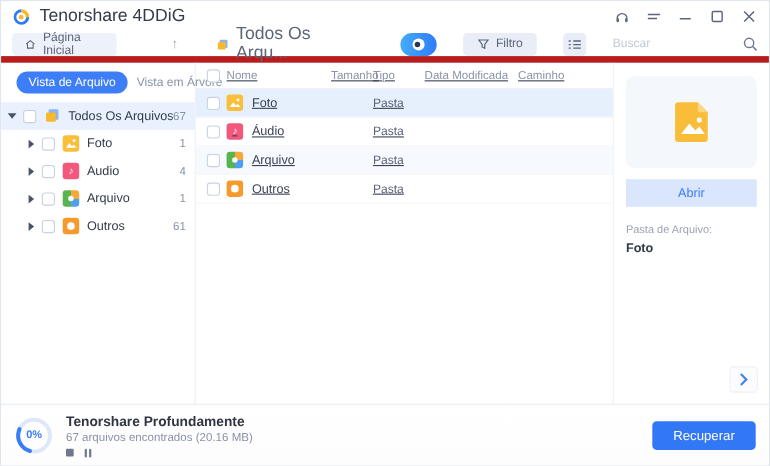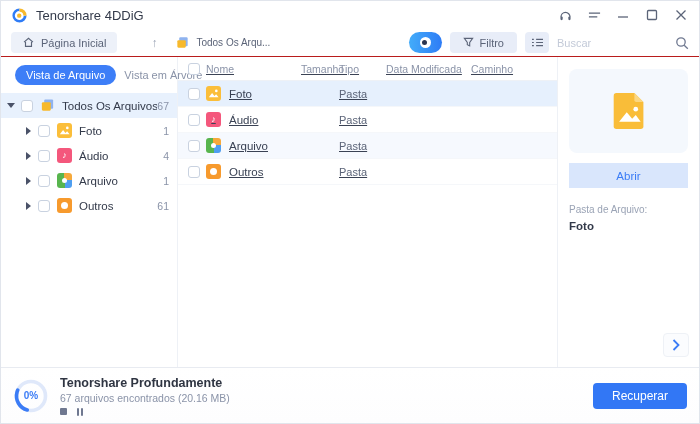--- a/index.html
+++ b/index.html
@@ -3,29 +3,29 @@
 <meta charset="utf-8">
 <style>
   * { margin:0; padding:0; box-sizing:border-box; }
   html,body { width:700px; height:424px; }
   body { font-family:"Liberation Sans", sans-serif; background:#fff; color:#3a4254; overflow:hidden; }
   .window { width:700px; height:424px; border:1px solid #e1e5ec; display:flex; flex-direction:column; background:#fff; }
 
   
   .titlebar { height:28px; display:flex; align-items:center; padding:0 10px; flex:0 0 auto; }
   .logo { width:17px; height:17px; display:inline-flex; }
-  .app-title { font-size:13px; color:#333a4a; margin-left:8px; font-weight:500; }
+  .app-title { font-size:16px; color:#333a4a; margin-left:8px; font-weight:500; }
   .win-controls { margin-left:auto; display:flex; align-items:center; gap:13px; color:#5b6478; }
   .win-btn { width:16px; height:16px; display:inline-flex; align-items:center; justify-content:center; cursor:pointer; }
 
   
-  .toolbar { height:28px; display:flex; align-items:center; padding:0 10px; gap:8px; border-bottom:1px solid #b91c1c; flex:0 0 auto; }
+  .toolbar { height:28px; display:flex; align-items:center; padding:0 10px; gap:24px; border-bottom:6px solid #b91c1c; flex:0 0 auto; }
   .home-btn { display:inline-flex; align-items:center; gap:6px; background:#edf1f9; border-radius:4px; height:21px; padding:0 11px; font-size:11px; color:#5b6478; cursor:pointer; }
   .up-arrow { color:#9aa3b5; font-size:12px; margin-left:26px; }
-  .crumb { display:inline-flex; align-items:center; gap:6px; font-size:10px; color:#5b6478; margin-left:10px; }
+  .crumb { display:inline-flex; align-items:center; gap:6px; font-size:16px; color:#5b6478; margin-left:10px; }
   .tb-spacer { flex:1; }
   .tips-btn { display:inline-flex; align-items:center; gap:6px; height:21px; padding:0 11px; border-radius:11px;
     background:linear-gradient(90deg,#43acf9,#2e7cf6); color:#fff; font-size:10.5px; cursor:pointer; white-space:nowrap; }
   .tips-eye { width:11px; height:11px; background:#fff; border-radius:50%; position:relative; }
   .tips-eye::after { content:""; position:absolute; left:2px; top:3px; width:5px; height:5px; background:#2b3550; border-radius:50%; }
   .filter-btn { display:inline-flex; align-items:center; gap:6px; height:21px; padding:0 13px; border-radius:4px; background:#e8edf8; color:#5b6478; font-size:11px; cursor:pointer; }
   .list-btn { width:24px; height:21px; border-radius:4px; background:#e8edf8; display:inline-flex; align-items:center; justify-content:center; cursor:pointer; }
   .search-box { display:flex; align-items:center; width:132px; height:22px; }
   .search-box input { border:none; outline:none; flex:1; font-size:11px; color:#3a4254; font-family:"Liberation Sans",sans-serif; min-width:0; }
   .search-box input::placeholder { color:#c3cad8; }

